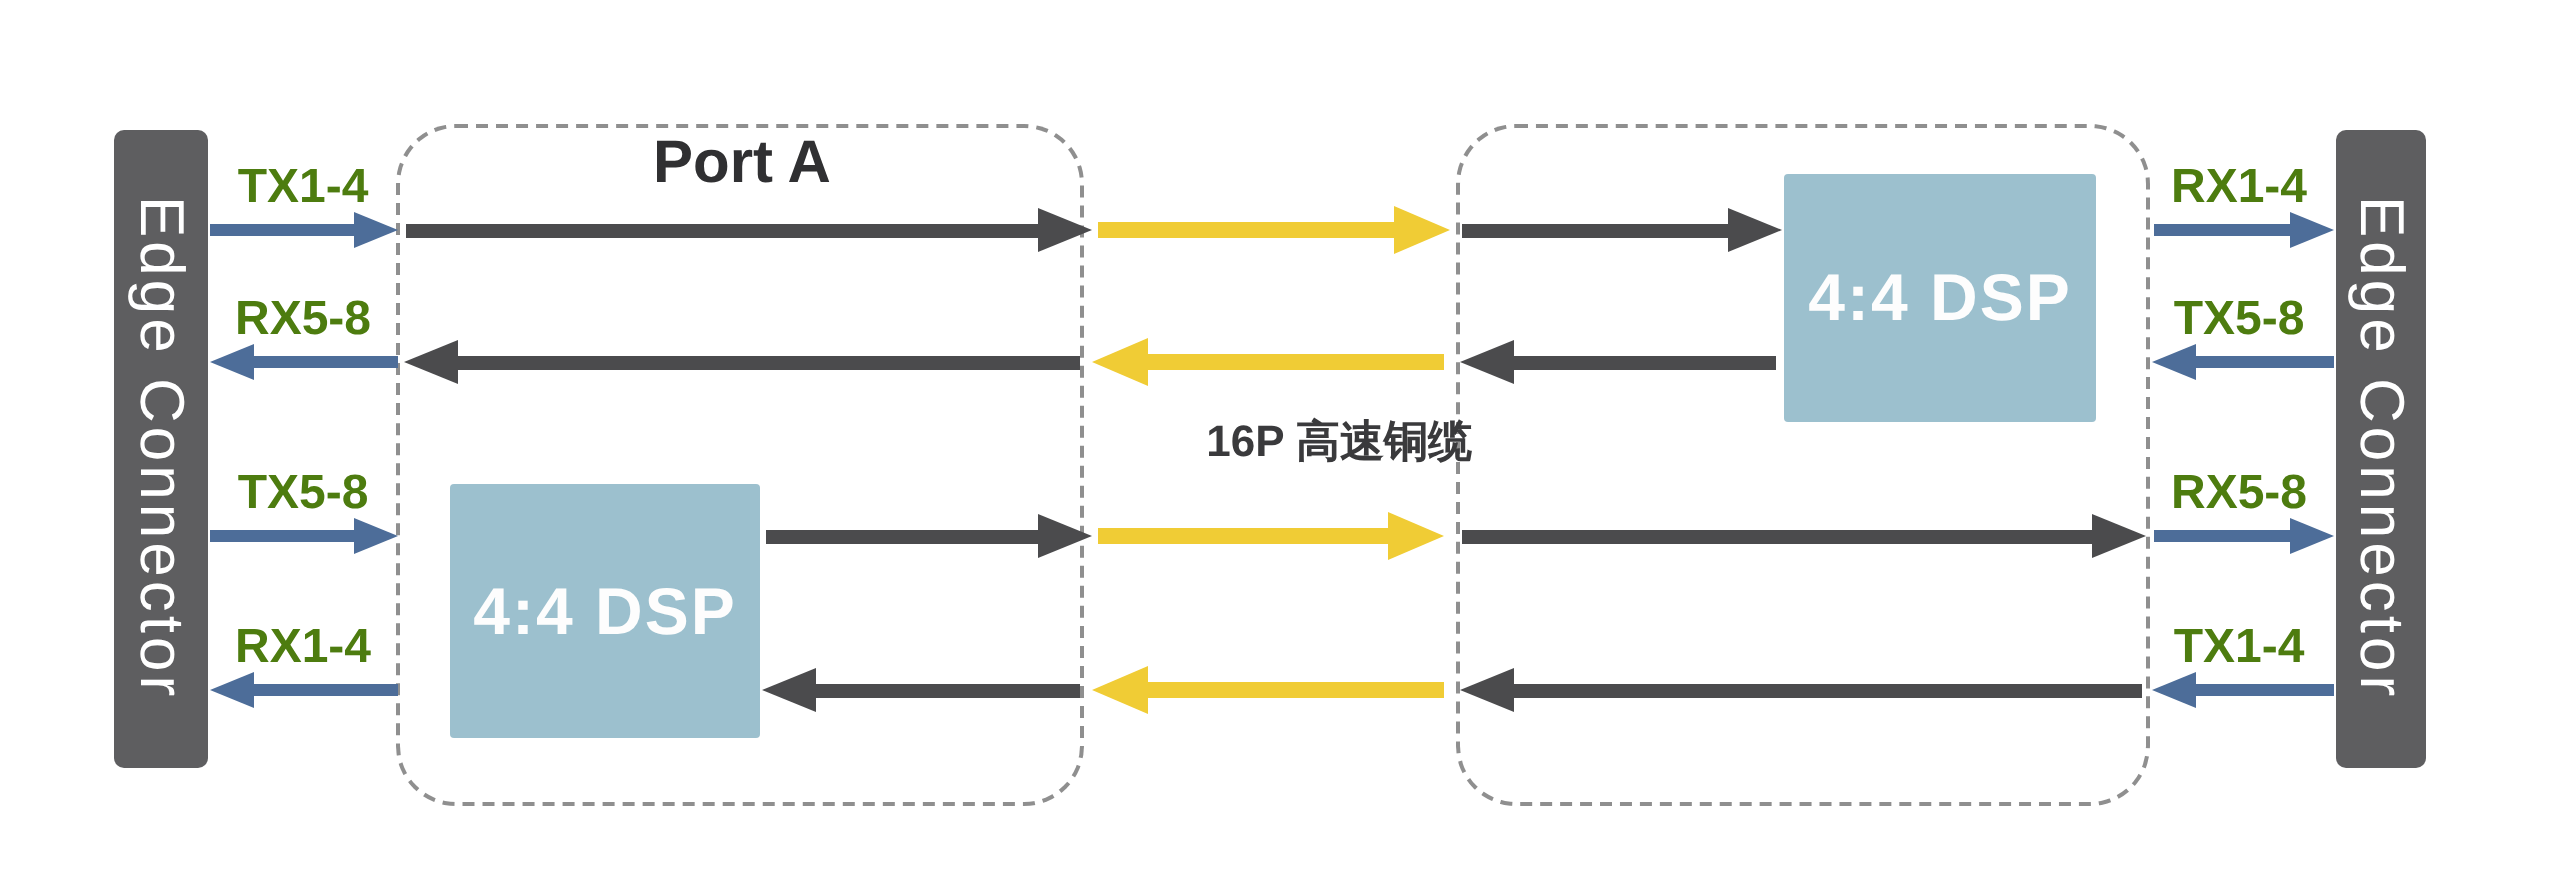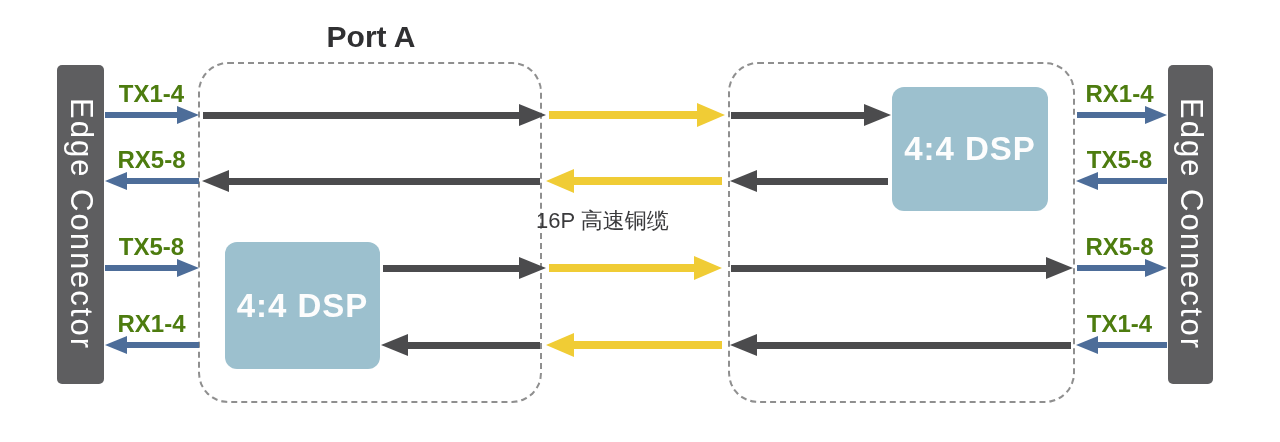--- a/index.html
+++ b/index.html
@@ -28,35 +28,35 @@
     border:2px dashed var(--dash,#8f8f8f);
     border-radius:30px;
     top:62px;height:341px;
   }
   .portbox-a{left:198px;width:344px;}
   .portbox-b{left:728px;width:347px;}
   .port-title{
     position:absolute;top:20px;width:250px;
     text-align:center;font-size:30px;font-weight:bold;color:#303032;
   }
-  .port-title-a{left:246px;}
+  .port-title-a{left:246px;margin-top:45px;}
   .port-title-b{left:780px;}
   .dsp{
     position:absolute;
     background:var(--dsp,#9cc0ce);
-    border-radius:12px;
+    border-radius:2px;
     display:flex;align-items:center;justify-content:center;
     color:#fdfdfd;font-size:33px;font-weight:bold;letter-spacing:1px;
     z-index:3;
   }
   .dsp-a{left:225px;top:242px;width:155px;height:127px;}
   .dsp-b{left:892px;top:87px;width:156px;height:124px;}
   .cable-label{
     position:absolute;left:536px;top:206px;width:200px;
-    text-align:left;font-size:22px;font-weight:normal;color:#3a3a3c;
+    text-align:right;font-size:22px;font-weight:bold;color:#3a3a3c;
   }
   .sig-label{
     position:absolute;width:97px;height:28px;
     text-align:center;font-size:24px;font-weight:bold;color:#4d7c0f;
     line-height:28px;
   }
   .col-left{left:103px;}
   .col-right{left:1071px;}
   .row-1{top:80px;} .row-2{top:146px;} .row-3{top:233px;} .row-4{top:310px;}
   #arrow-layer{position:absolute;left:0;top:0;width:1280px;height:442px;z-index:2;}

